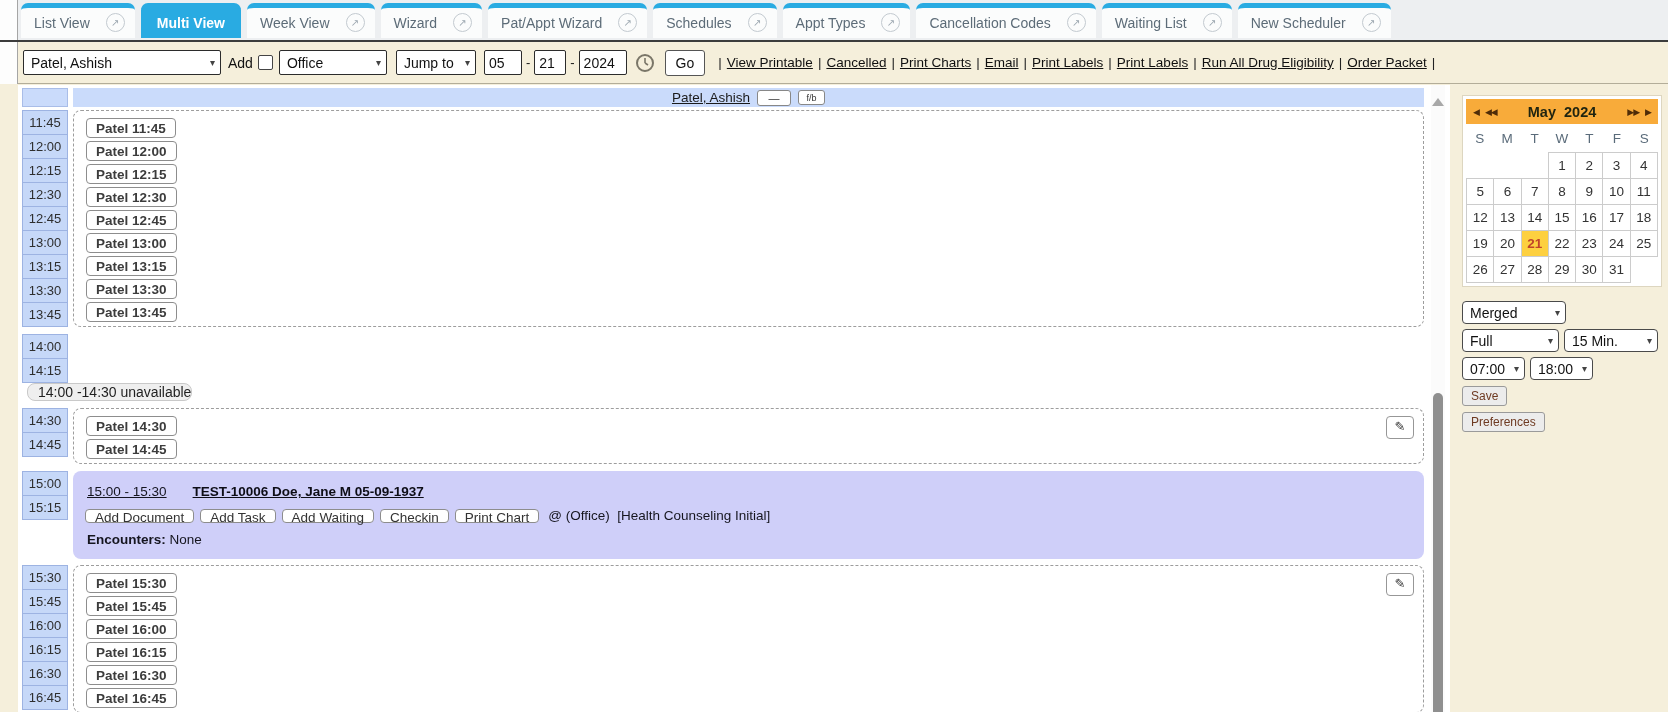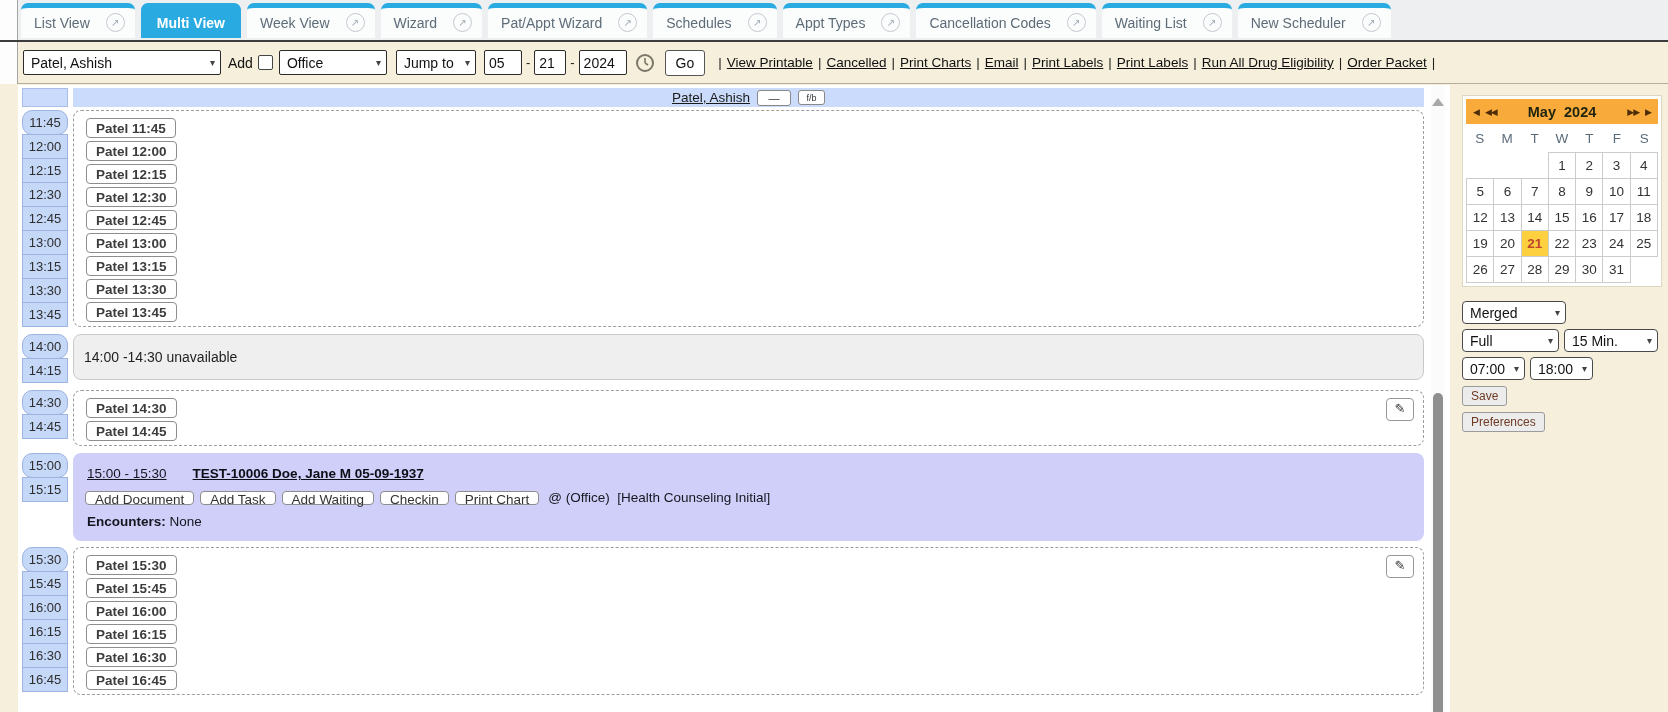--- a/index.html
+++ b/index.html
@@ -56,21 +56,21 @@
   .provider-header a{color:#1b1b1b;font-size:13.5px;}
   .min-btn{width:34px;height:16px;background:#fff;border:1px solid #888;border-radius:3px;font-size:11px;
     line-height:12px;color:#333;cursor:pointer;padding:0;}
   .fb-btn{width:27px;height:15px;background:#fff;border:1px solid #888;border-radius:3px;font-size:9px;
     color:#333;cursor:pointer;padding:0;line-height:12px;}
 
   .sec-row{display:flex;align-items:flex-start;}
   .time-col{width:46px;flex:none;}
   .time-cell{height:25px;margin-top:-1px;background:#c6d8f8;border:1px solid #9db3e2;box-sizing:border-box;
     display:flex;align-items:center;justify-content:center;font-size:13px;color:#2e2e2e;}
-  .time-cell:first-child{margin-top:0;border-radius:10px;}
+  .time-cell:first-child{margin-top:0;}
   .sec-block{flex:1;margin-left:5px;position:relative;box-sizing:border-box;}
   .slot-block{border:1px dashed #9d9d9d;border-radius:8px;background:#fff;padding:4px 8px;min-height:42px;}
   .slot-btn{display:block;background:#fff;border:1px solid #8d8d8d;border-radius:4px;height:20px;line-height:17px;
     padding:0 9px;margin:3px 0 0 4px;font-size:13.5px;color:#3c3c3c;cursor:pointer;font-weight:bold;}
   .unavail-block{background:#efefef;border:1px solid #c9c9c9;border-radius:8px;height:46px;display:flex;
     align-items:center;padding-left:10px;font-size:14px;color:#1f1f1f;}
   .appt-block{background:#cfcff9;border-radius:8px;padding:10px 12px 12px;}
   .appt-line1{display:flex;gap:26px;align-items:baseline;margin:3px 0 0 2px;}
   .appt-time{color:#14141f;font-size:13.5px;}
   .appt-name{color:#0d0d16;font-size:13.5px;font-weight:bold;}
@@ -221,21 +221,21 @@
               <button class="slot-btn">Patel 12:00</button>
               <button class="slot-btn">Patel 12:15</button>
               <button class="slot-btn">Patel 12:30</button>
               <button class="slot-btn">Patel 12:45</button>
               <button class="slot-btn">Patel 13:00</button>
               <button class="slot-btn">Patel 13:15</button>
               <button class="slot-btn">Patel 13:30</button>
               <button class="slot-btn">Patel 13:45</button>
             </div>
           </div>
-          <div class="sec-row" style="margin-top: 7px;">
+          <div class="sec-row" style="margin-top: 7px; flex-direction: column;">
             <div class="time-col">
               <div class="time-cell">14:00</div>
               <div class="time-cell">14:15</div>
             </div>
             <div class="sec-block unavail-block">
               <span>14:00 -14:30 unavailable</span>
             </div>
           </div>
           <div class="sec-row" style="margin-top: 7px;">
             <div class="time-col">

